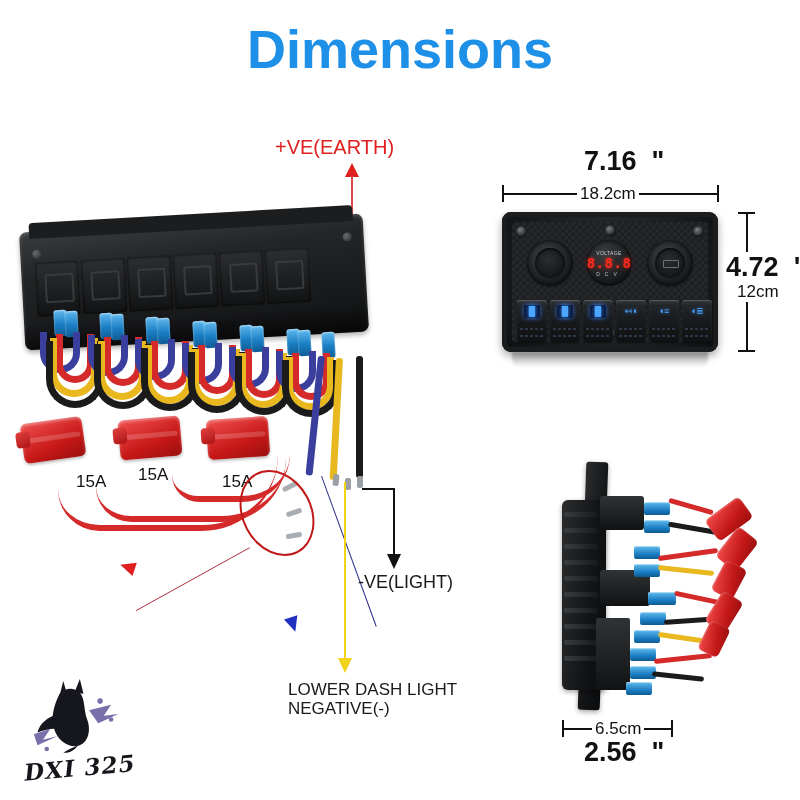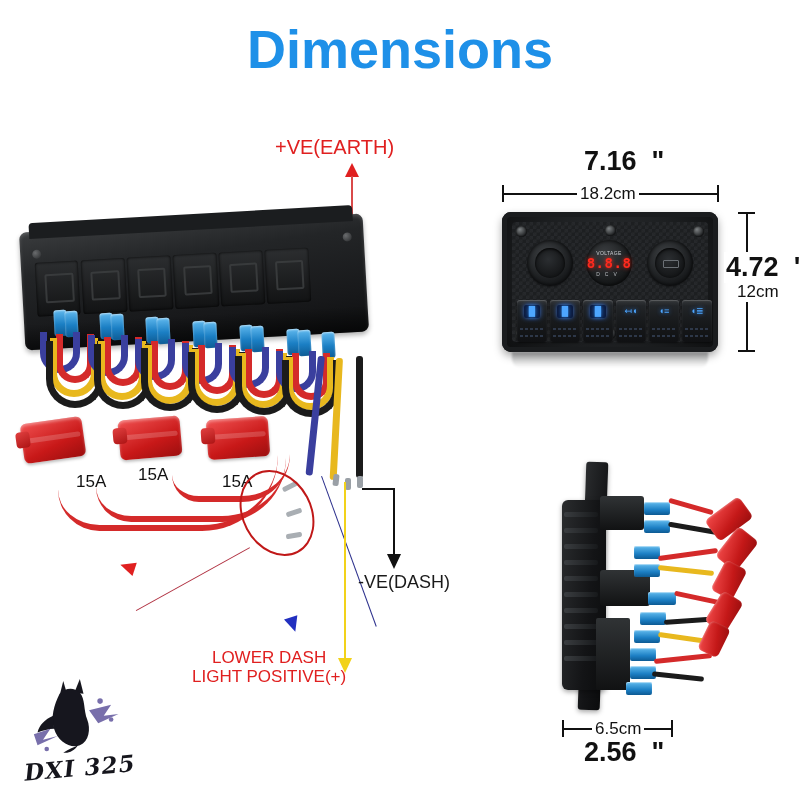--- a/index.html
+++ b/index.html
@@ -334,30 +334,30 @@
     <div class="abs" style="left:286px;top:400px;width:16px;height:5px;background:#a9aeb3;border-radius:2px;transform:rotate(-18deg);"></div>
     <div class="abs" style="left:286px;top:423px;width:16px;height:5px;background:#a9aeb3;border-radius:2px;transform:rotate(-10deg);"></div>
 
     <div class="ellipse-red" style="left:242px;top:358px;width:66px;height:86px;"></div>
 
     <div class="leader" style="left:250px;top:438px;width:130px;background:#b03040;transform:rotate(151deg);"></div>
     <div class="abs" style="left:120px;top:450px;width:0;height:0;border-top:7px solid transparent;border-bottom:7px solid transparent;border-right:15px solid #e02020;transform:rotate(18deg);"></div>
 
     <div class="leader" style="left:322px;top:366px;width:160px;background:#2b2f8c;transform:rotate(70deg);"></div>
     <div class="abs" style="left:286px;top:507px;width:0;height:0;border-left:7px solid transparent;border-right:7px solid transparent;border-top:15px solid #2230c0;transform:rotate(-18deg);"></div>
-    <div class="lbl lbl-red" style="left:192px;top:538px;font-size:17px;text-align:center;">LOWER DASH
-LIGHT POSITIVE(+)</div>
 
     <div class="abs" style="left:344px;top:372px;width:2px;height:182px;background:#f2d21a;"></div>
     <div class="arrow-down-yel" style="left:338px;top:548px;"></div>
+    <div class="lbl lbl-blk" style="left:288px;top:570px;font-size:17px;">LOWER DASH LIGHT
+NEGATIVE(-)</div>
 
     <div class="abs" style="left:362px;top:378px;width:32px;height:1.6px;background:#111;"></div>
     <div class="abs" style="left:393px;top:378px;width:1.6px;height:70px;background:#111;"></div>
     <div class="arrow-down-blk" style="left:387px;top:444px;"></div>
-    <div class="lbl lbl-blk" style="left:358px;top:462px;font-size:18px;">-VE(DASH)</div>
+    <div class="lbl lbl-blk" style="left:358px;top:462px;font-size:18px;">-VE(LIGHT)</div>
   </div>
 
   <div class="abs" style="left:480px;top:140px;width:320px;height:260px;">
 
     <div class="dim-big" style="left:104px;top:6px;font-weight:bold;">7.16  "</div>
     <div class="dimline-h" style="left:22px;top:53px;width:216px;"></div>
     <div class="dimcap-v" style="left:22px;top:45px;height:17px;"></div>
     <div class="dimcap-v" style="left:237px;top:45px;height:17px;"></div>
     <div class="dim-sml" style="left:97px;top:44px;">18.2cm</div>
 

